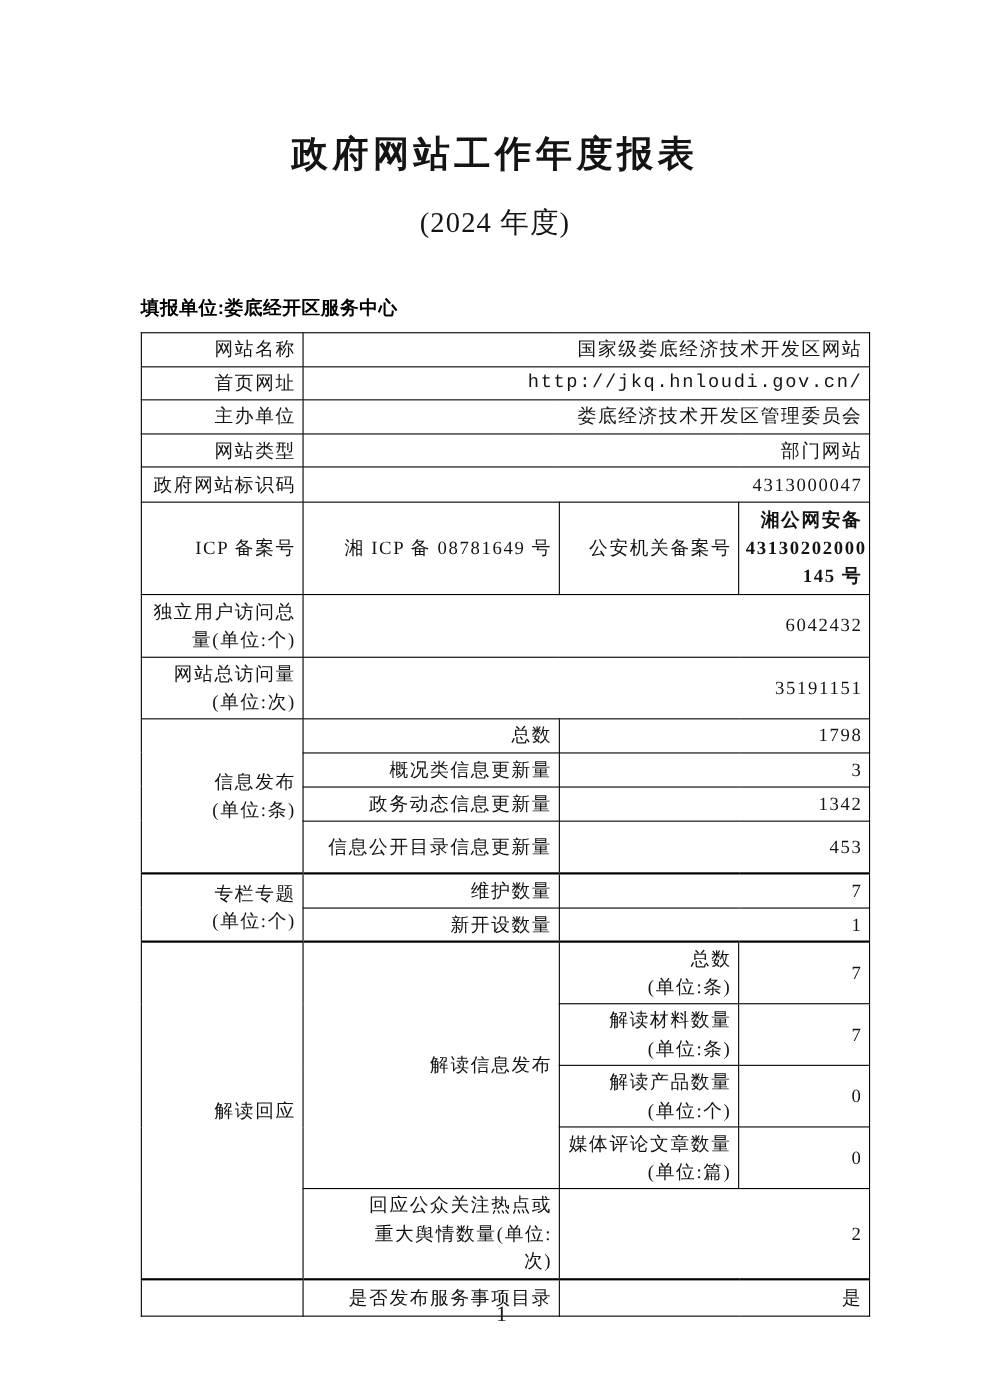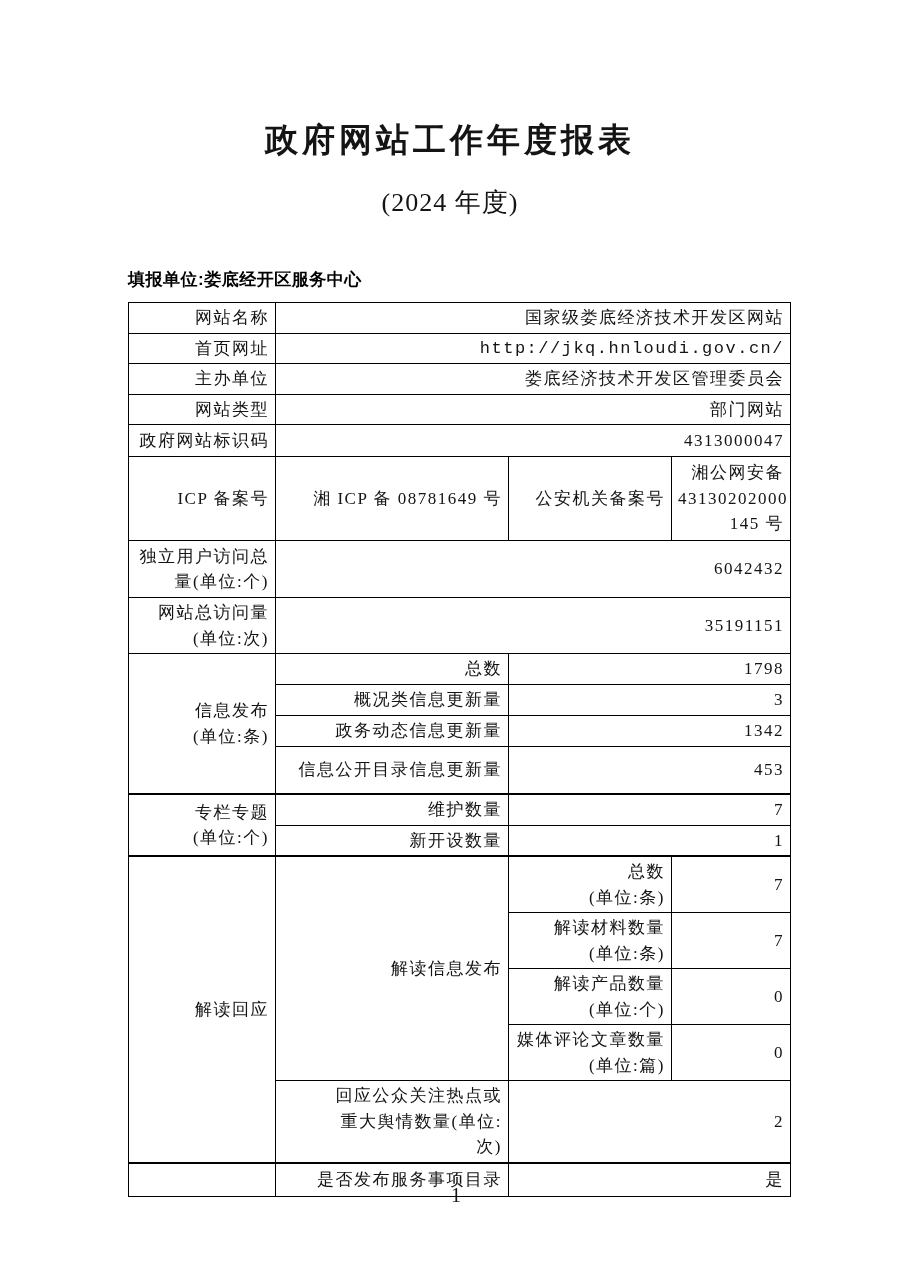--- a/index.html
+++ b/index.html
@@ -60,21 +60,21 @@
     white-space: pre-line;
     overflow: hidden;
   }
   tr.sec > td { border-top-width: 2px; }
   td.tl { text-align: left; padding-left: 5px; }
   td.mono {
     font-family: "Liberation Mono", "DejaVu Sans Mono", monospace;
     font-size: 16px;
     letter-spacing: 1px;
   }
-  td.small-lh { line-height: 1.55; }
+  td.small-lh { line-height: 1.55; font-weight: bold; }
   .page-num {
     position: absolute;
     top: 1184px; left: 0; width: 912px;
     text-align: center;
     font-size: 20px;
   }
 </style>
 </head>
 <body>
 

